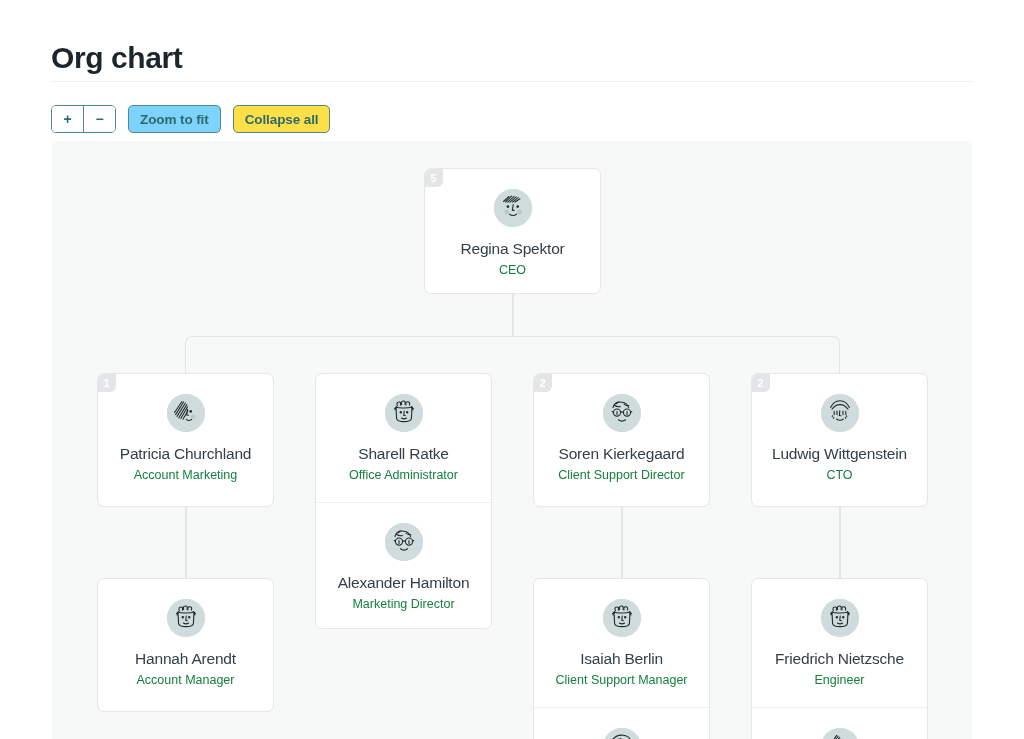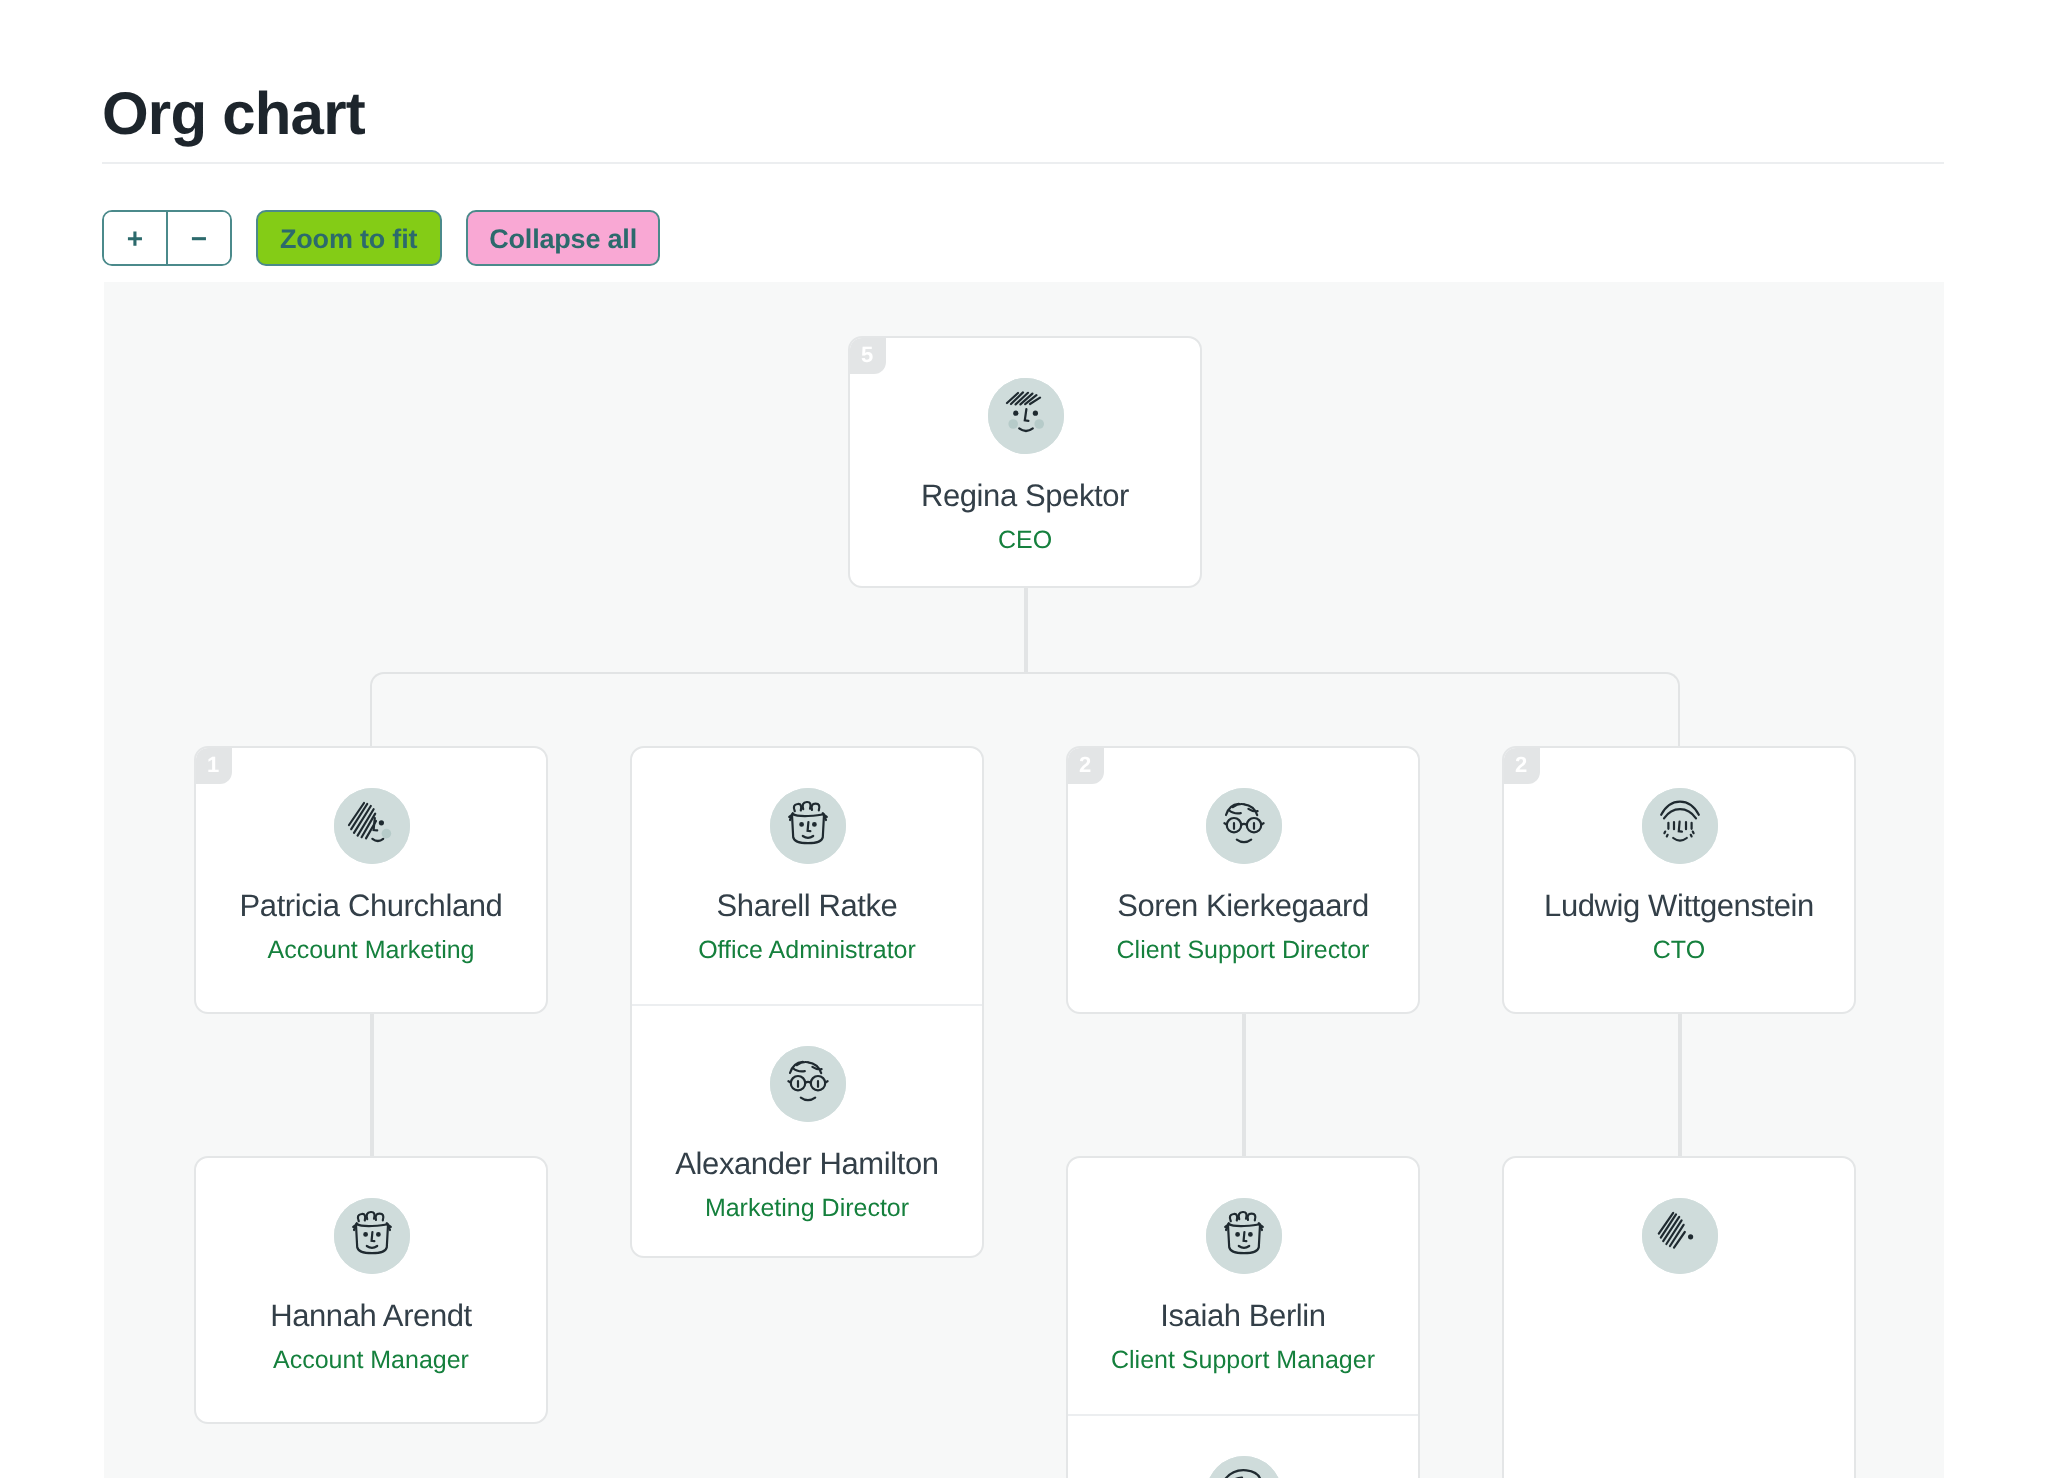--- a/index.html
+++ b/index.html
@@ -65,34 +65,34 @@
     display: flex;
     align-items: center;
     gap: 8px;
   }
 
   .btn {
     box-sizing: border-box;
     height: 28px;
     border: 1px solid #4b8a8b;
     border-radius: 5px;
-    background: #84cc16;
+    background: #7dd3fc;
     color: #2c6a6c;
     font-family: "Liberation Sans", sans-serif;
     font-size: 13.5px;
     font-weight: bold;
     letter-spacing: -0.1px;
     padding: 0 11px;
     display: inline-flex;
     align-items: center;
     justify-content: center;
     cursor: pointer;
     white-space: nowrap;
   }
-  .btn.soft { background: #f9a8d4; }
+  .btn.soft { background: #fde047; }
 
   .zoom-group {
     display: inline-flex;
     box-sizing: border-box;
     height: 28px;
     border: 1px solid #4b8a8b;
     border-radius: 5px;
     overflow: hidden;
     background: #ffffff;
   }
@@ -414,20 +414,41 @@
         <div class="p-title"></div>
       </div>
     </div>
 
     <div class="card" style="left:699px; top:437px; width:177px; height:175px;">
       <div class="person">
         <span class="avatar">
           <svg width="38" height="38" viewBox="0 0 38 38" aria-hidden="true">
             <circle cx="19" cy="19" r="19" fill="#cfdcdb"></circle>
             <g stroke="#1f2a30" stroke-width="1.1" fill="none" stroke-linecap="round">
+              <path d="M12.4 11.6q-1.4-3.2 1.4-3.6q2.4-0.4 1.6 3.2"></path>
+              <path d="M16.6 10.6q-1-3.4 1.8-3.6q2.6-0.2 1.6 3.4"></path>
+              <path d="M21 11q-0.8-3.2 1.8-3.2q2.6 0 1.6 3.4"></path>
+              <path d="M11.4 12.6 L10 16 M11.6 13 L9.6 14.4 M26.4 12.6 L28 16 M26.4 13 L28.4 14.4"></path>
+              <path d="M11.2 13q2.2 1.2 7.8 1q5.6-0.2 7.8-1"></path>
+              <path d="M11 13.4 L11.6 24.6q0.6 3 7.4 3q6.8 0 7.4-3 L27 13.4"></path>
+              <path d="M14.6 18.2a1.2 1.2 0 1 0 2.4 0a1.2 1.2 0 1 0 -2.4 0" fill="#1f2a30" stroke="none"></path>
+              <path d="M21 18.2a1.2 1.2 0 1 0 2.4 0a1.2 1.2 0 1 0 -2.4 0" fill="#1f2a30" stroke="none"></path>
+              <path d="M19.2 17 L18.8 21.4 L20.2 21.6"></path>
+              <path d="M16.4 24q2.6 1.8 5.2 0"></path>
+            </g>
+          </svg>
+        </span>
+        <div class="p-name">Friedrich Nietzsche</div>
+        <div class="p-title">Engineer</div>
+      </div>
+      <div class="person">
+        <span class="avatar">
+          <svg width="38" height="38" viewBox="0 0 38 38" aria-hidden="true">
+            <circle cx="19" cy="19" r="19" fill="#cfdcdb"></circle>
+            <g stroke="#1f2a30" stroke-width="1.1" fill="none" stroke-linecap="round">
               <path d="M8.4 17.8 L15.6 7.4 M9.4 19.8 L17 8.2 M10.6 21.6 L18.6 9.4 M12.2 23 L19.8 11.2 M14 24 L20.8 13.4 M16 24.8 L21.4 17"></path>
               <path d="M23 19.4a1.3 1.3 0 1 0 2.6 0a1.3 1.3 0 1 0 -2.6 0" fill="#1f2a30" stroke="none"></path>
             </g>
           </svg>
         </span>
         <div class="p-name"></div>
         <div class="p-title"></div>
       </div>
     </div>
 

